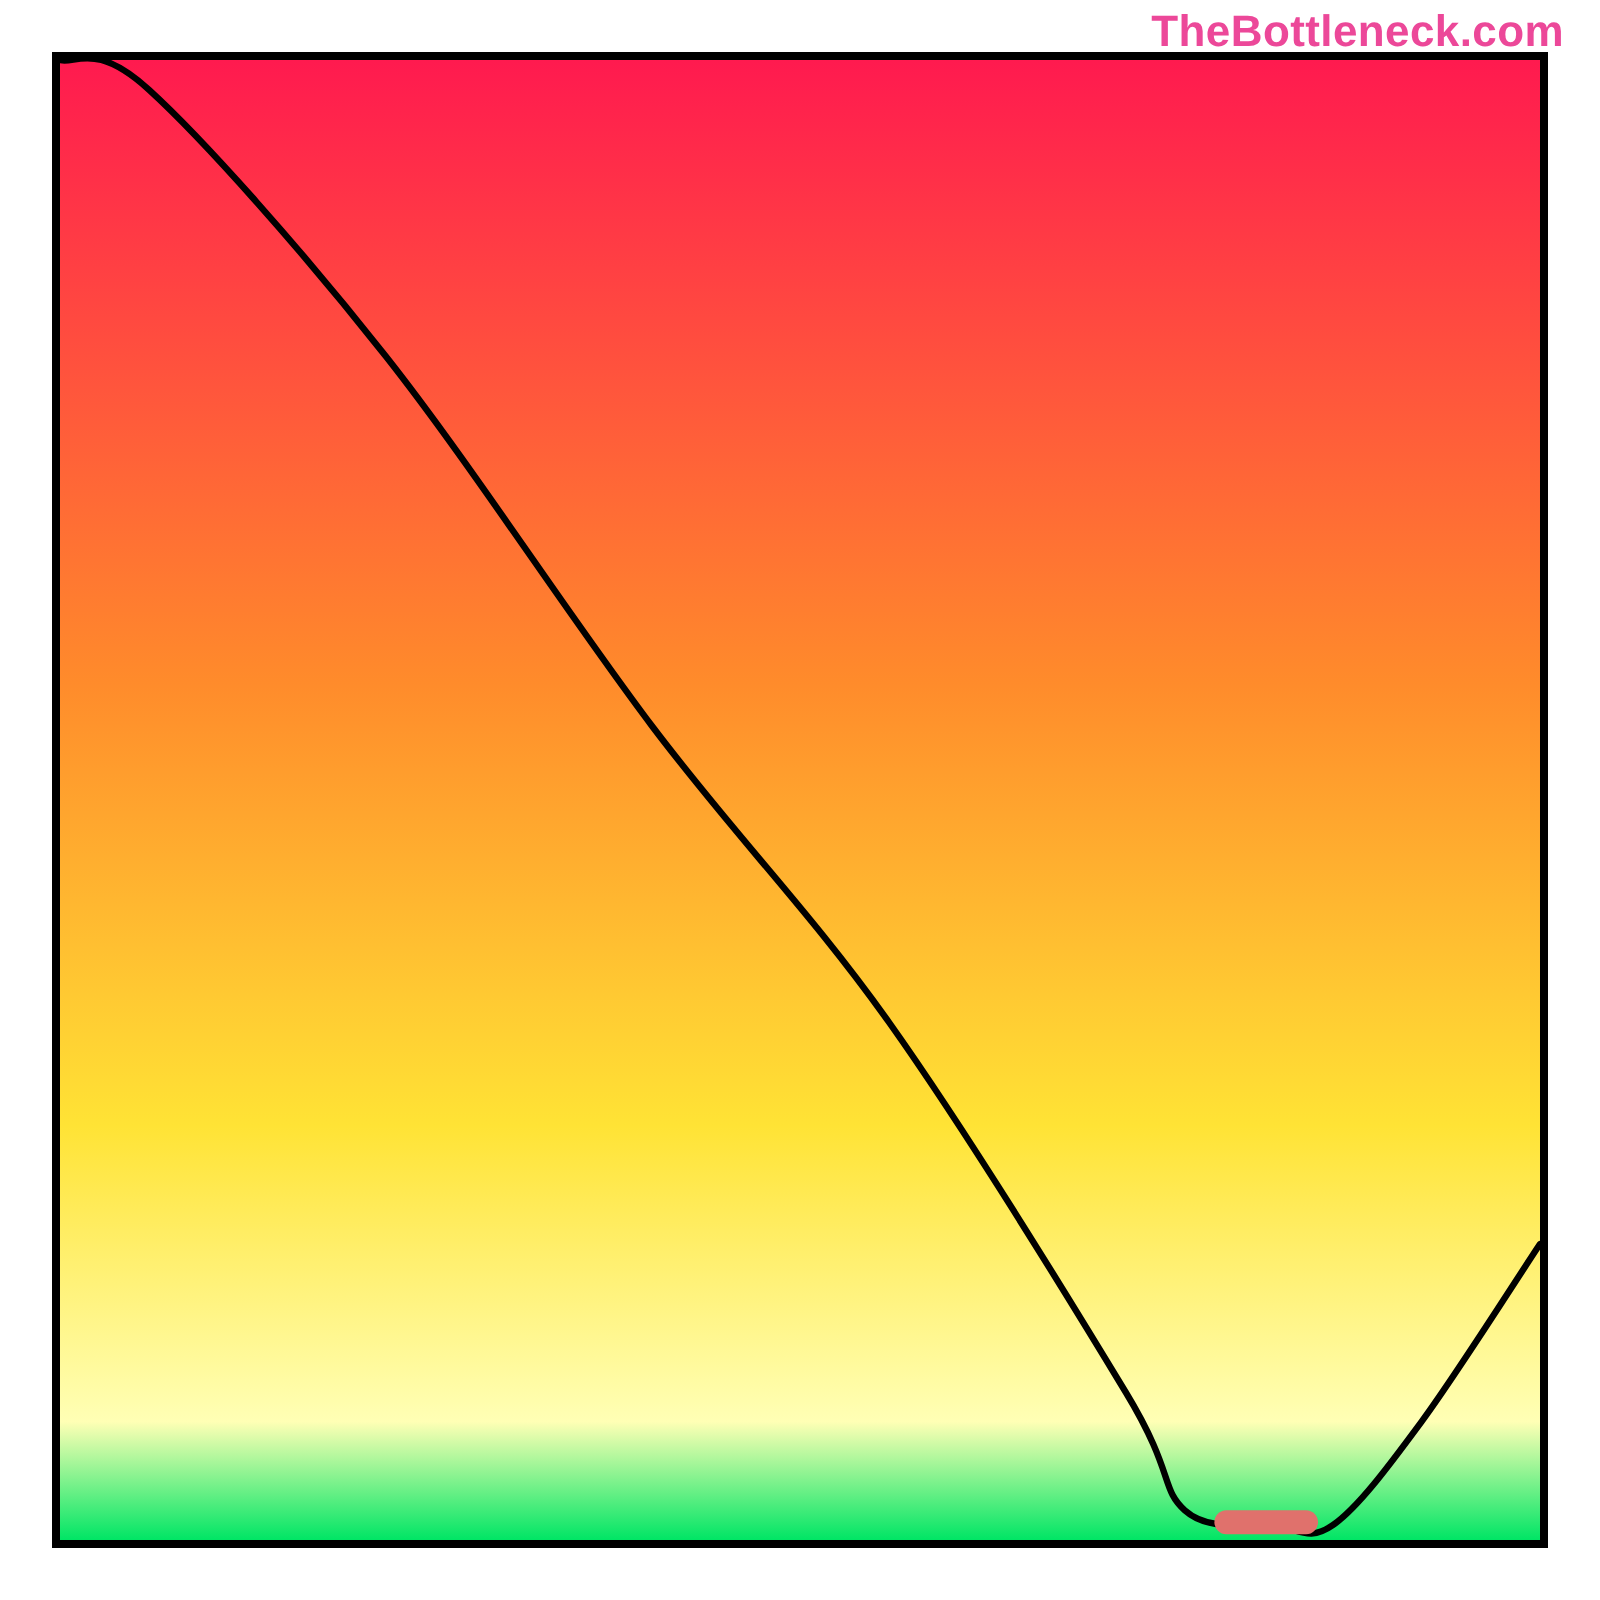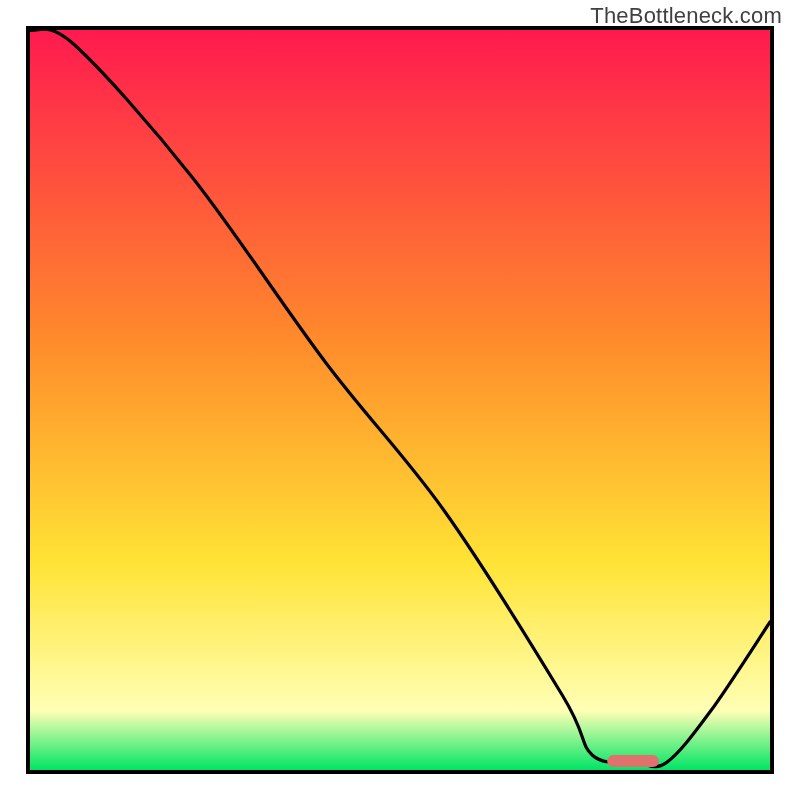--- a/index.html
+++ b/index.html
@@ -48,22 +48,22 @@
     top: 0;
     width: 100%;
     height: 100%;
     z-index: 3;
   }
   .watermark {
     position: absolute;
     top: 3px;
     right: 18px;
     font-size: 22px;
-    font-weight: normal;
-    color: #404040;
+    font-weight: bold;
+    color: #ec4899;
     letter-spacing: 0.2px;
     z-index: 5;
   }
 </style>
 </head>
 <body>
 
 <div class="stage">
 
   <div class="watermark">TheBottleneck.com</div>

